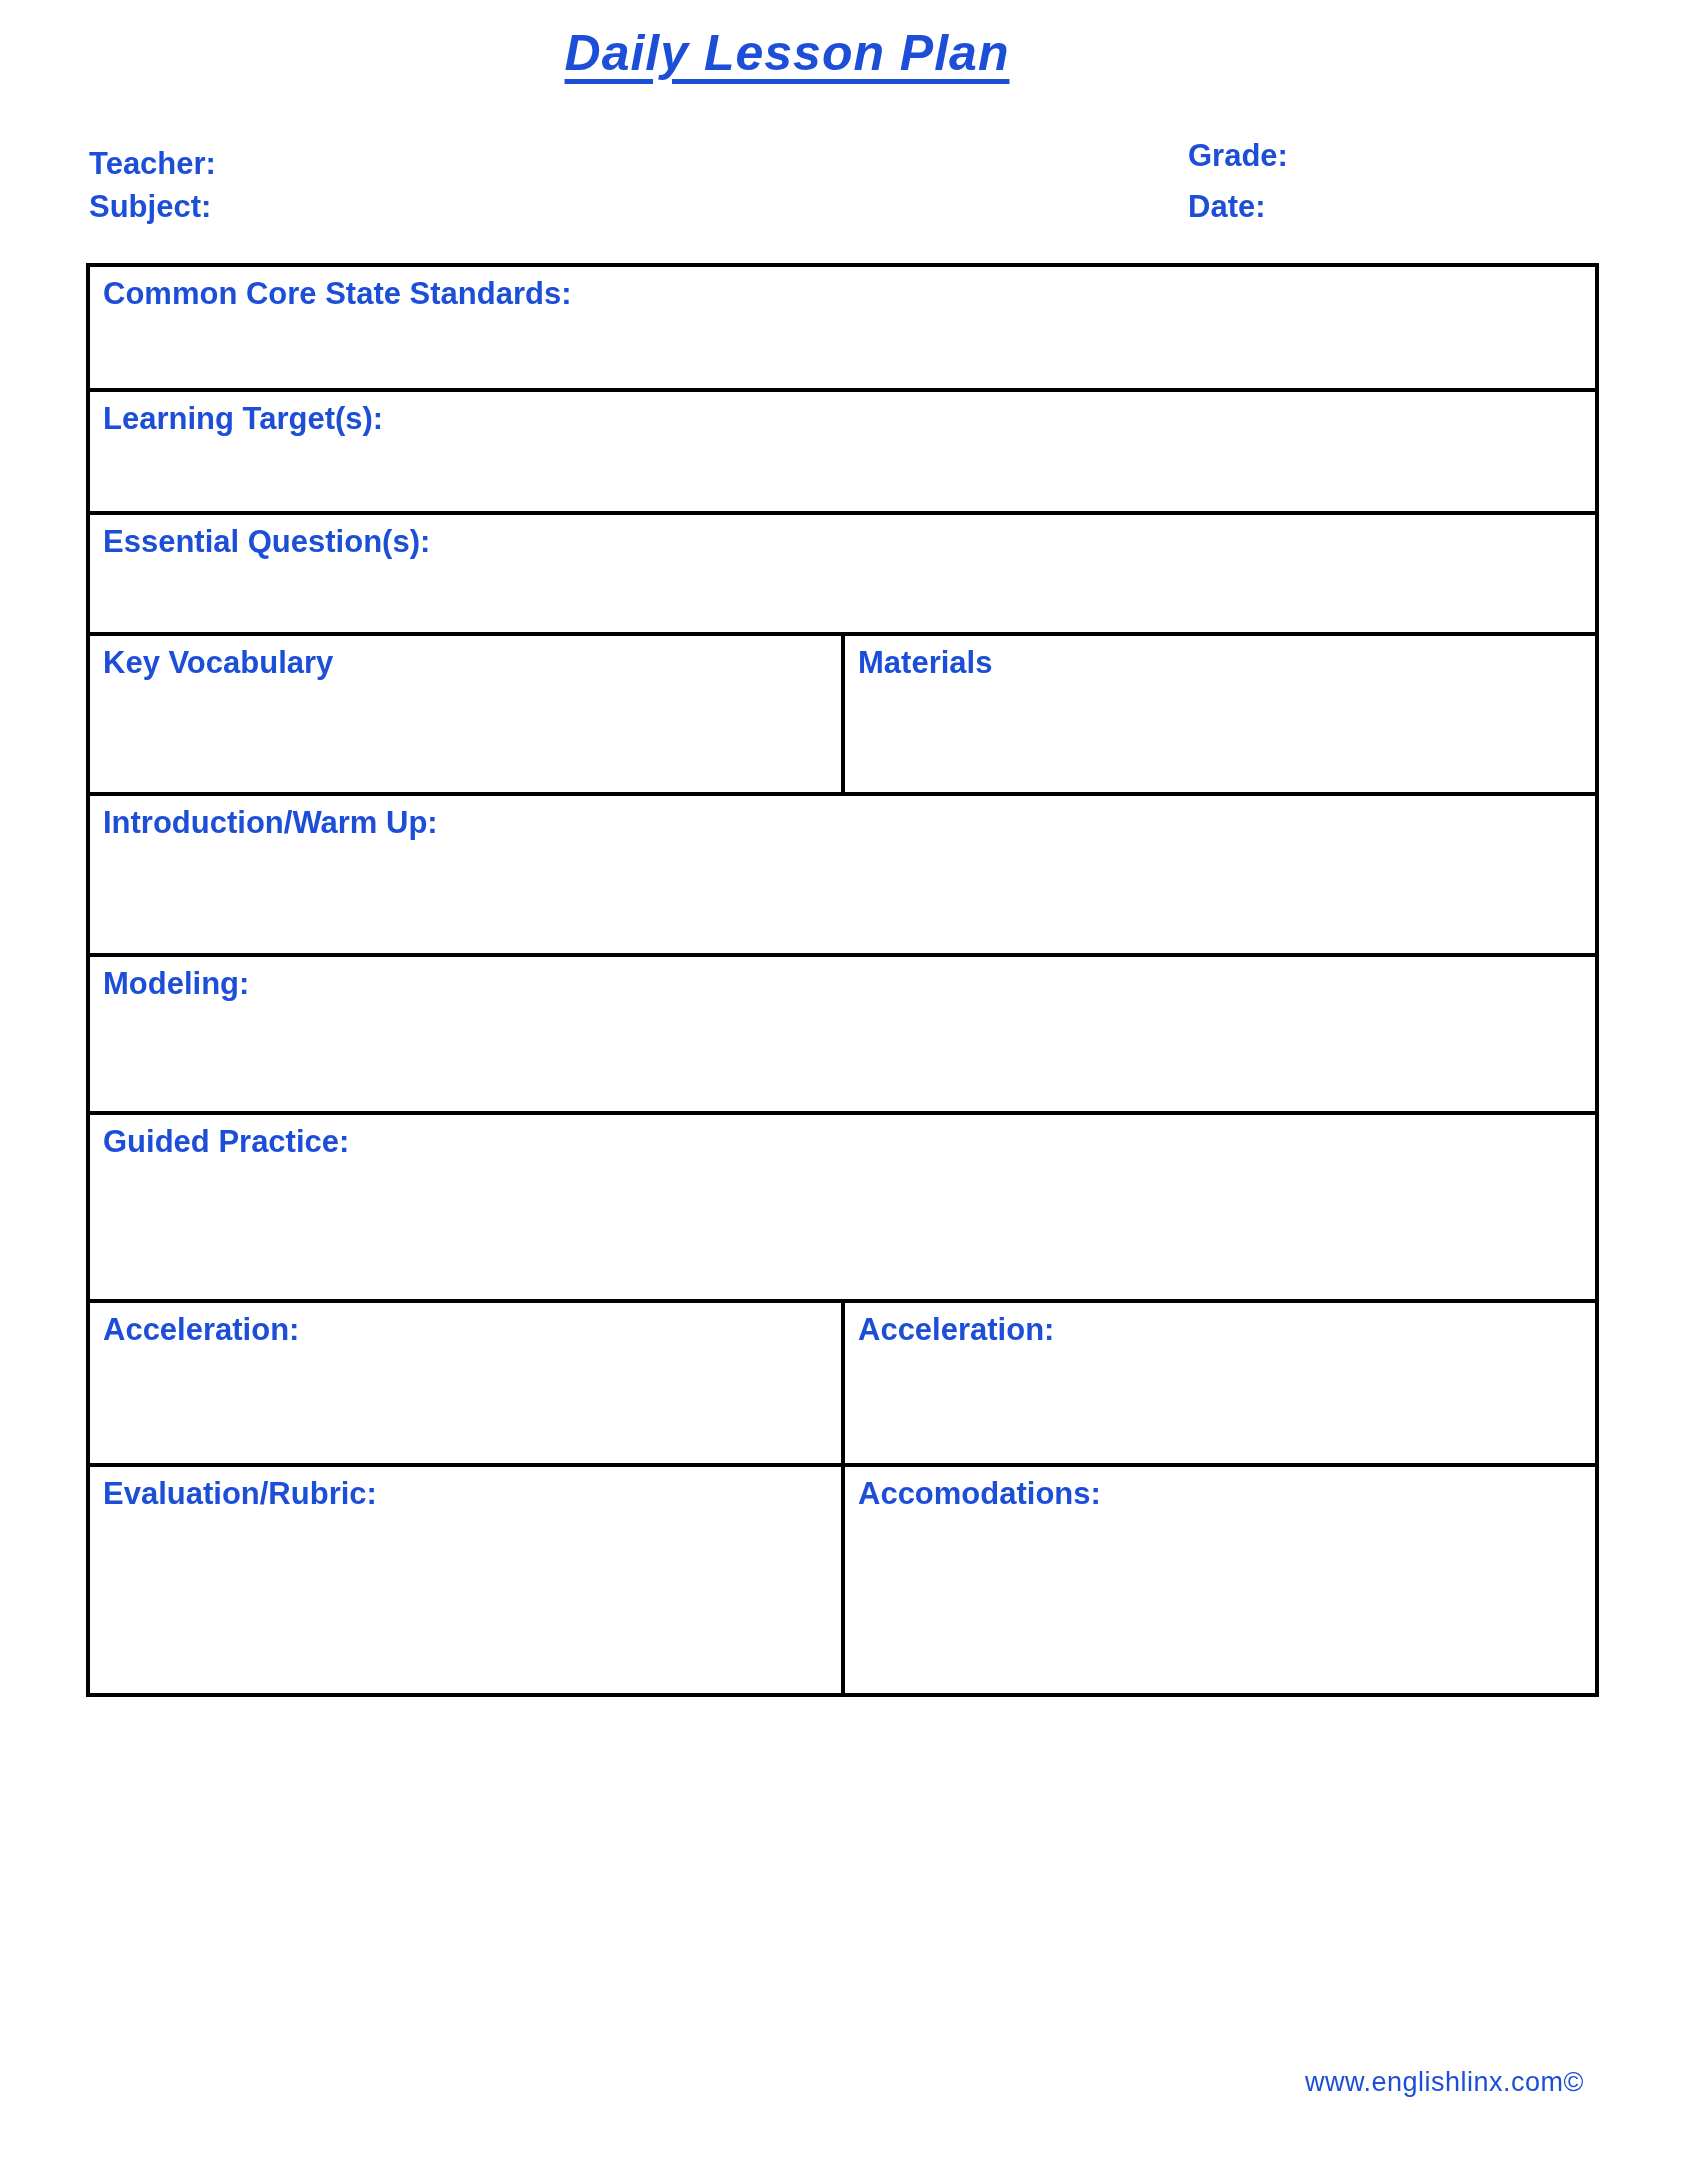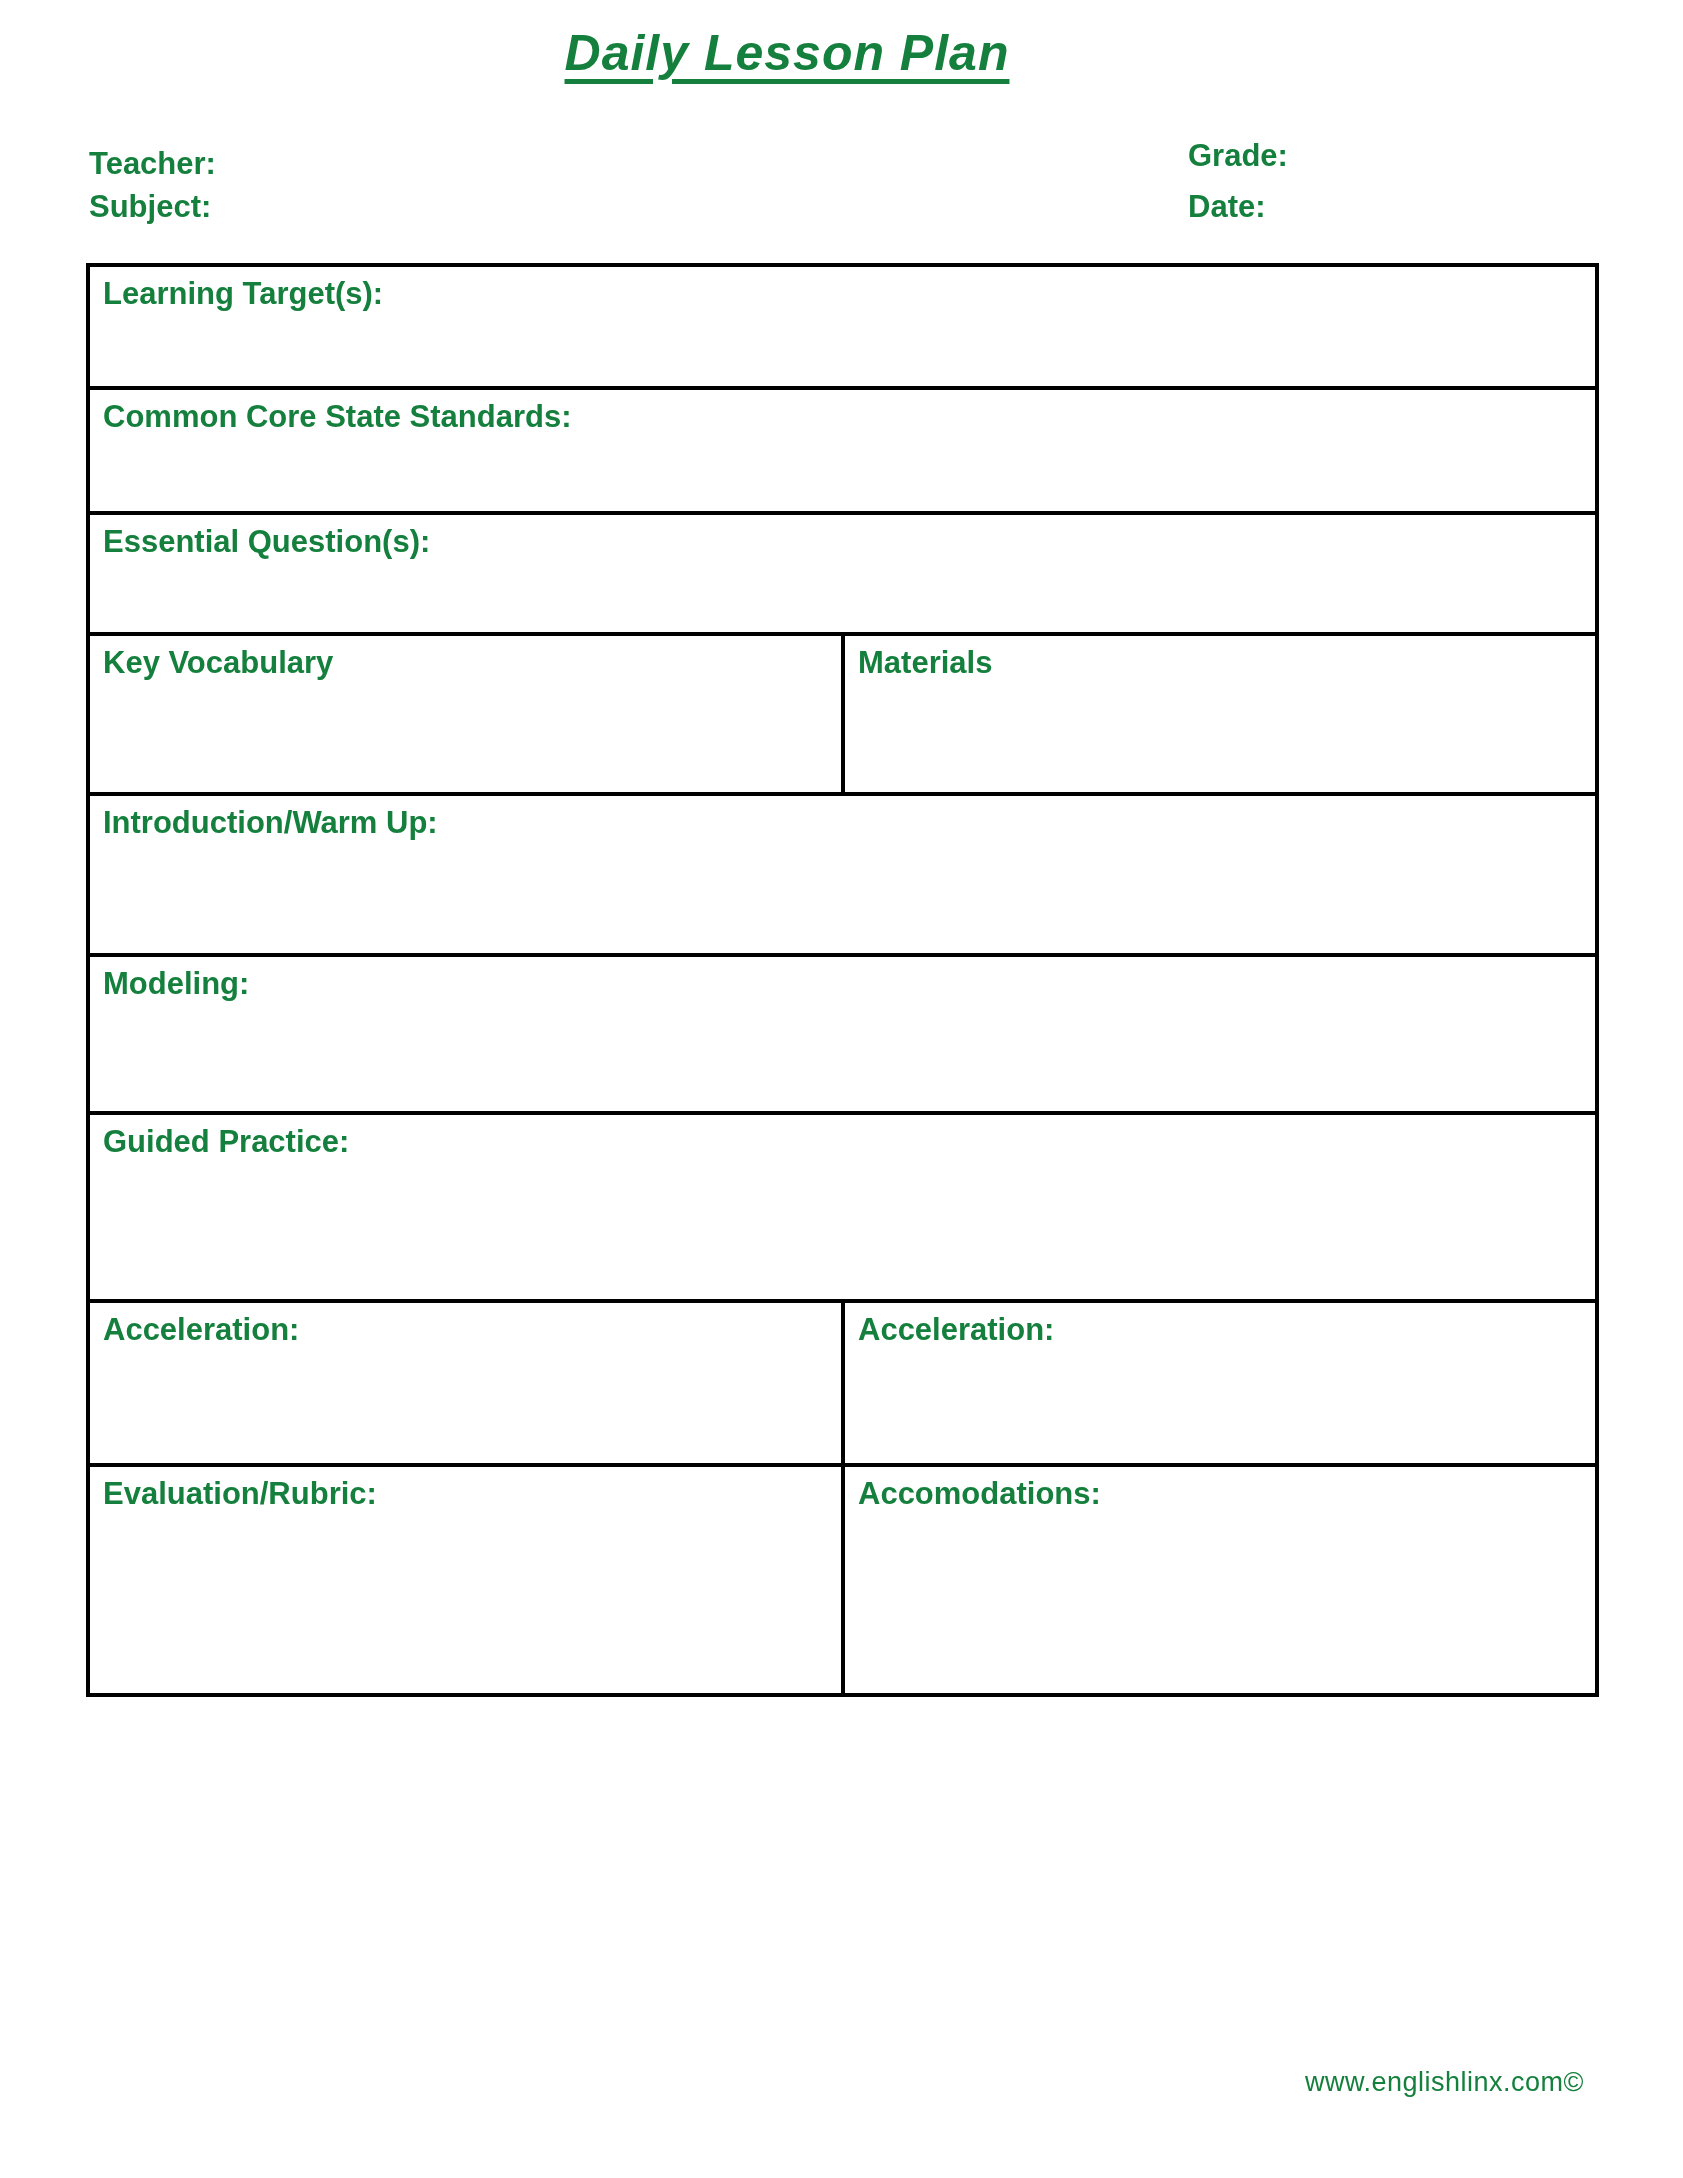--- a/index.html
+++ b/index.html
@@ -5,21 +5,21 @@
   html, body {
     margin: 0;
     padding: 0;
     background: #ffffff;
   }
   .page {
     position: relative;
     width: 1683px;
     height: 2178px;
     background: #ffffff;
-    color: #15803d;
+    color: #1d4ed8;
     font-family: "Liberation Sans", sans-serif;
     overflow: hidden;
     border-radius: 27px;
   }
 
   
   .title-wrap {
     position: absolute;
     left: 0;
     top: 24px;
@@ -116,28 +116,28 @@
     <span>Date:</span>
     <span class="hdr-fill"></span>
   </div>
 
   <table class="plan">
     <colgroup>
       <col style="width:755px">
       <col style="width:754px">
     </colgroup>
     <tbody>
+      <tr style="height:125px">
+        <td colspan="2">
+          <span class="lbl">Common Core State Standards:</span>
+        </td>
+      </tr>
       <tr style="height:123px">
         <td colspan="2">
           <span class="lbl">Learning Target(s):</span>
-        </td>
-      </tr>
-      <tr style="height:125px">
-        <td colspan="2">
-          <span class="lbl">Common Core State Standards:</span>
         </td>
       </tr>
       <tr style="height:121px">
         <td colspan="2">
           <span class="lbl">Essential Question(s):</span>
         </td>
       </tr>
       <tr style="height:160px">
         <td>
           <span class="lbl">Key Vocabulary</span>

